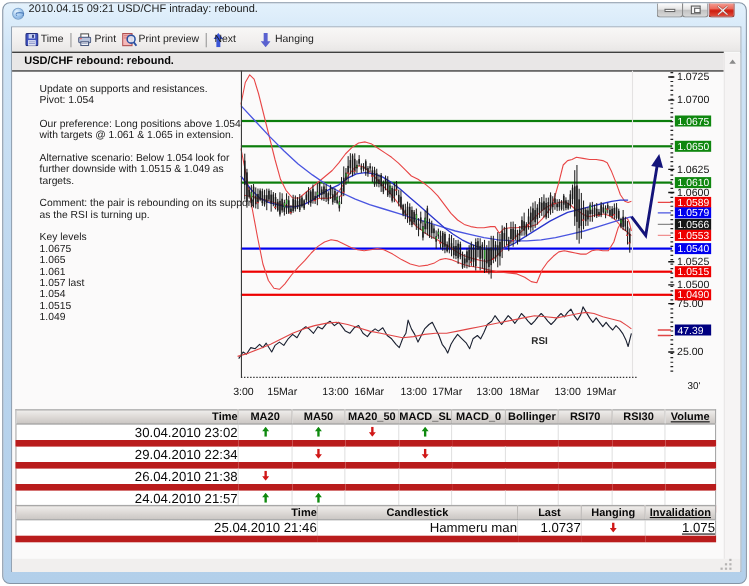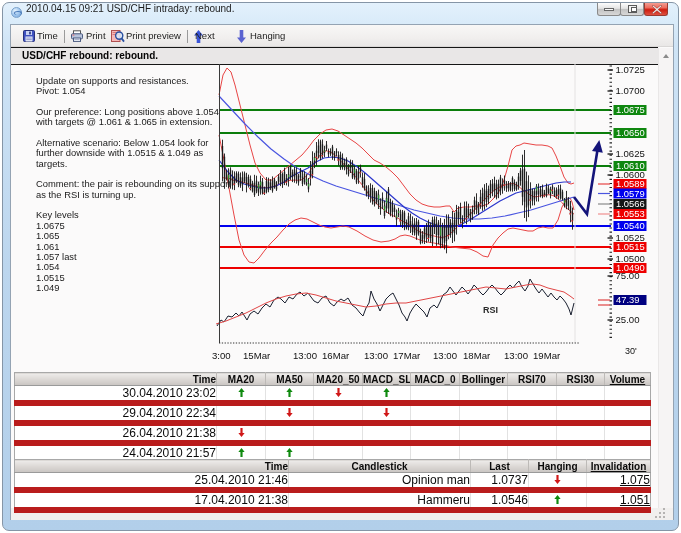--- a/index.html
+++ b/index.html
@@ -692,30 +692,21 @@
 <tbody>
       <tr>
         <th class="l">Time</th>
         <th>Candlestick</th>
         <th>Last</th>
         <th>Hanging</th>
         <th>Invalidation</th>
       </tr>
 <tr>
         <td class="l">25.04.2010 21:46</td>
-        <td class="l">Opinion man</td>
+        <td class="l">Hammeru man</td>
         <td class="l">1.0737</td>
         <td><svg class="ad" width="7" height="10" viewBox="0 0 7 10">
             <polygon points="3.5,10 7,5.5 4.7,5.5 4.7,0 2.3,0 2.3,5.5 0,5.5" fill="#d01818"></polygon>
           </svg></td>
         <td class="l">1.075</td>
       </tr>
-<tr>
-        <td class="l">17.04.2010 21:38</td>
-        <td class="l">Hammeru</td>
-        <td class="l">1.0546</td>
-        <td><svg class="au" width="7" height="10" viewBox="0 0 7 10">
-            <polygon points="3.5,0 7,4.5 4.7,4.5 4.7,10 2.3,10 2.3,4.5 0,4.5" fill="#0f8a0f"></polygon>
-          </svg></td>
-        <td class="l">1.051</td>
-      </tr>
 </tbody>
   </table>
 
 </body></html>

